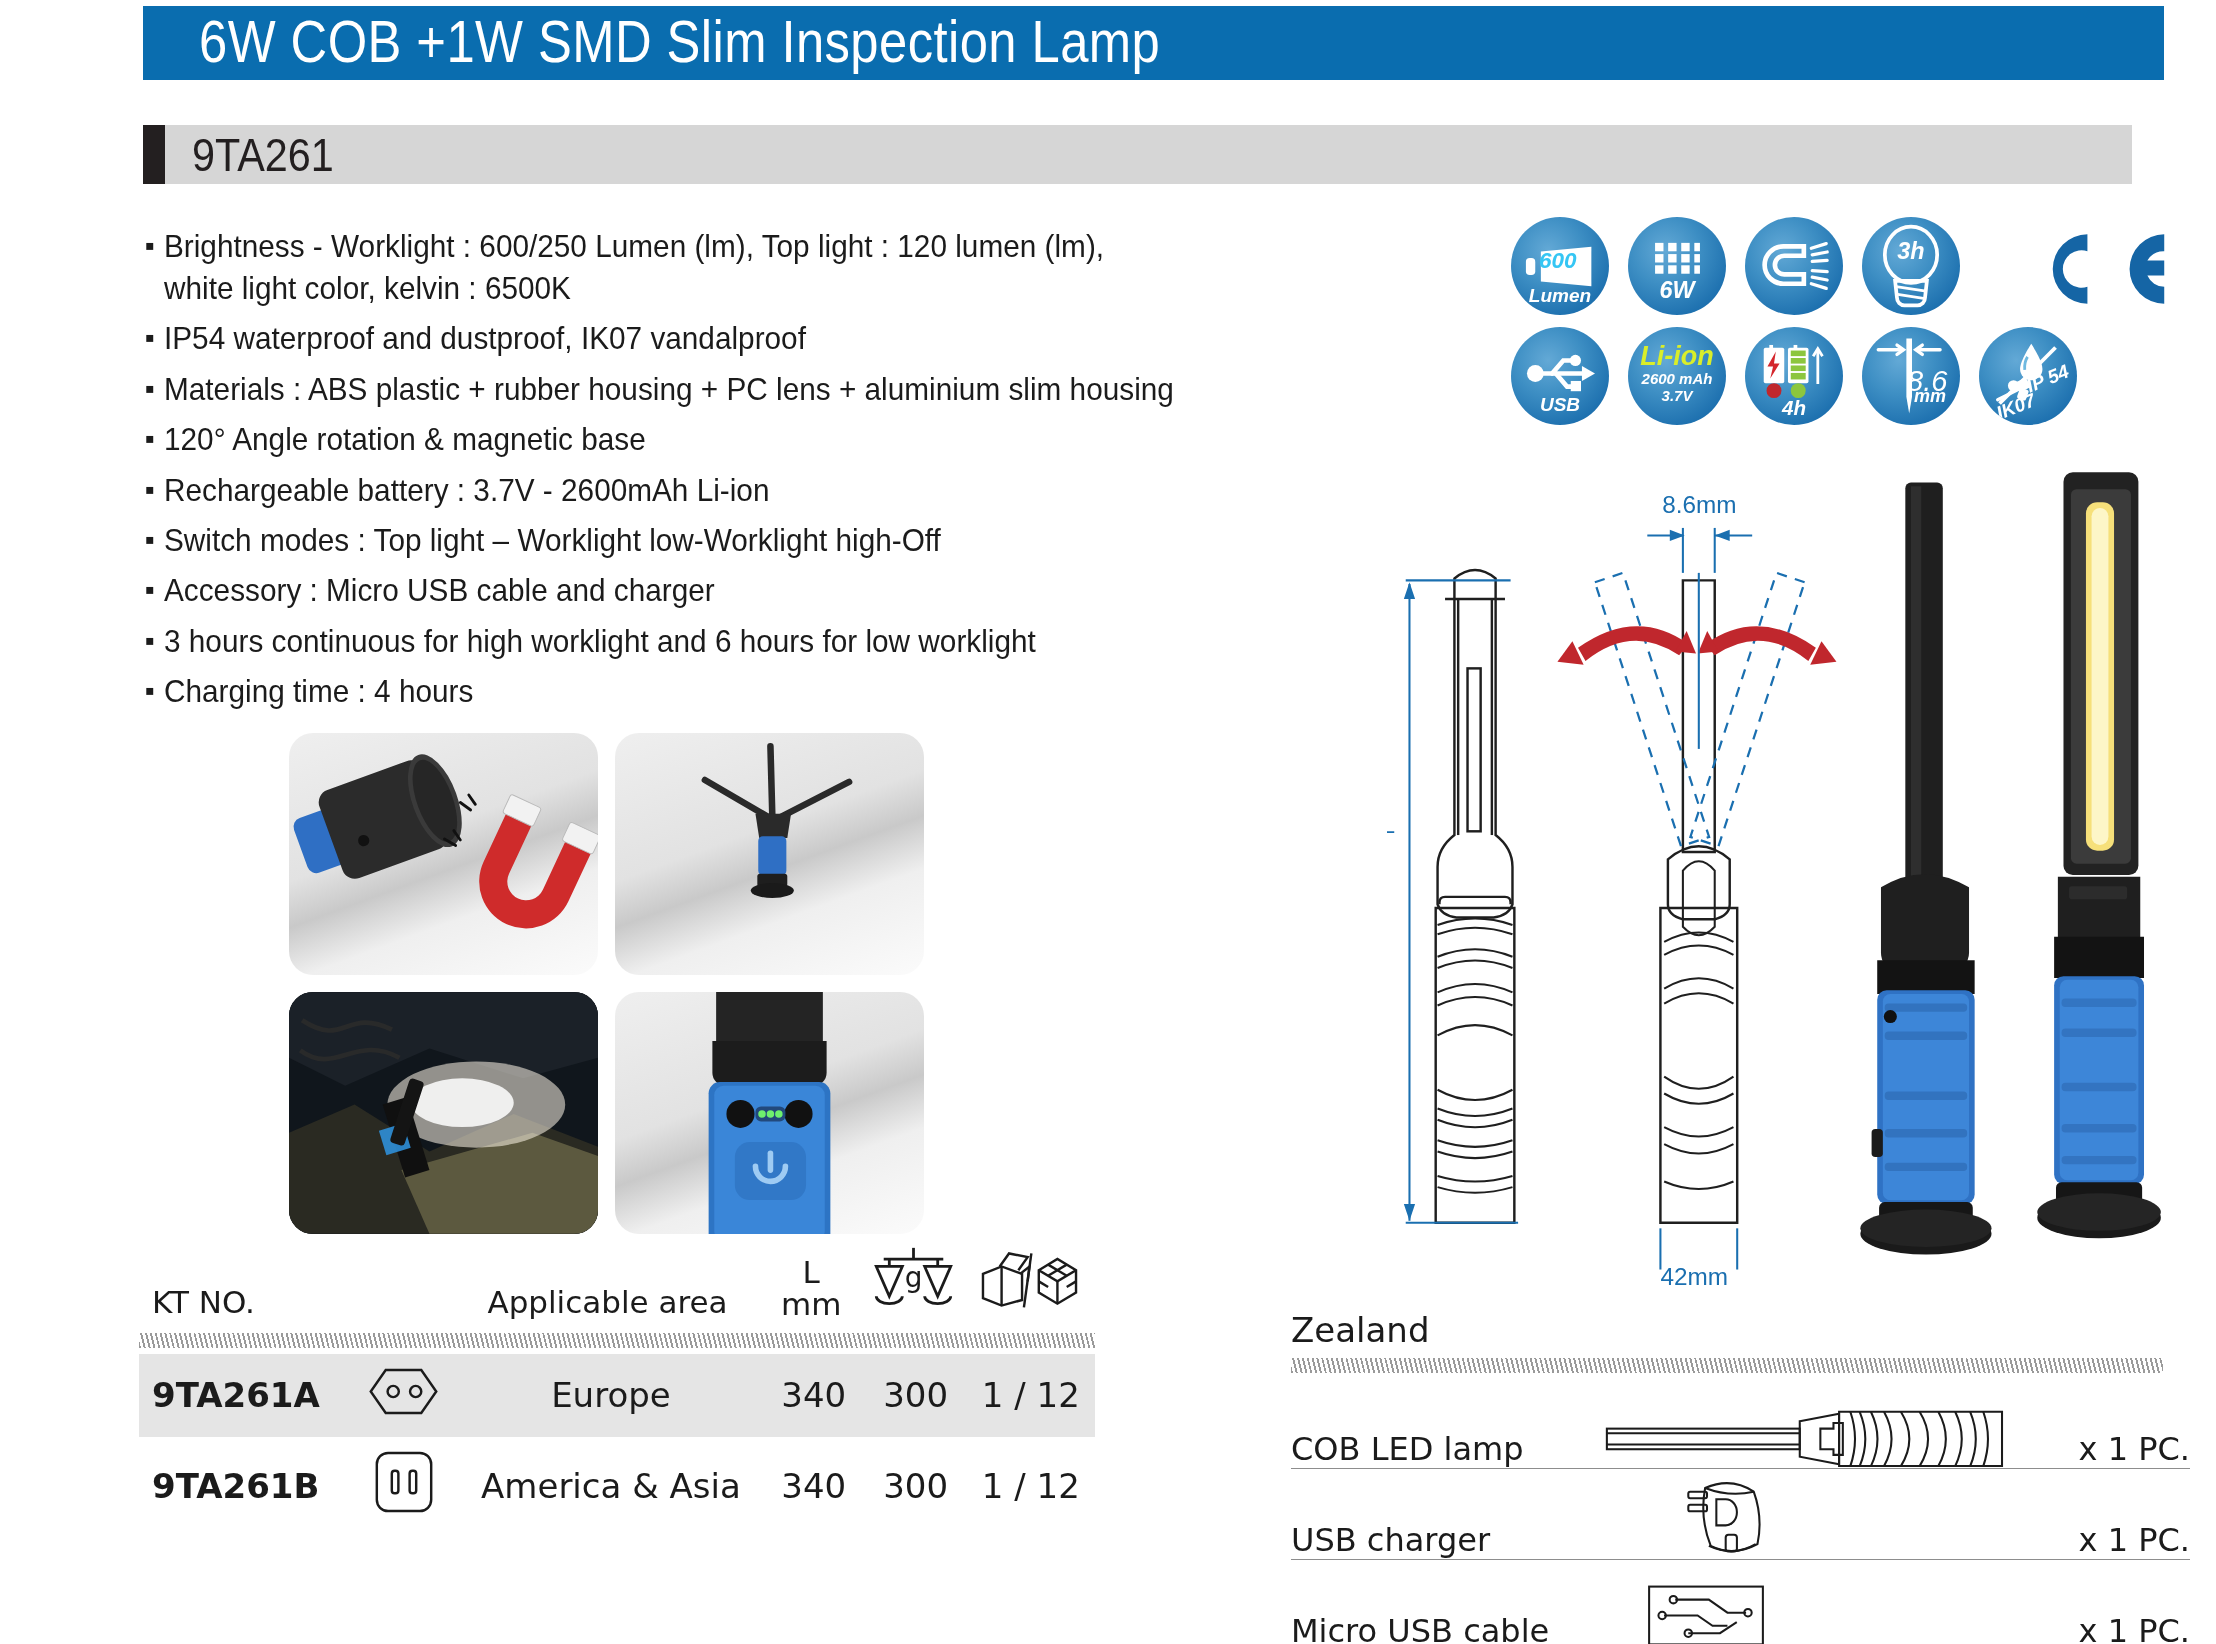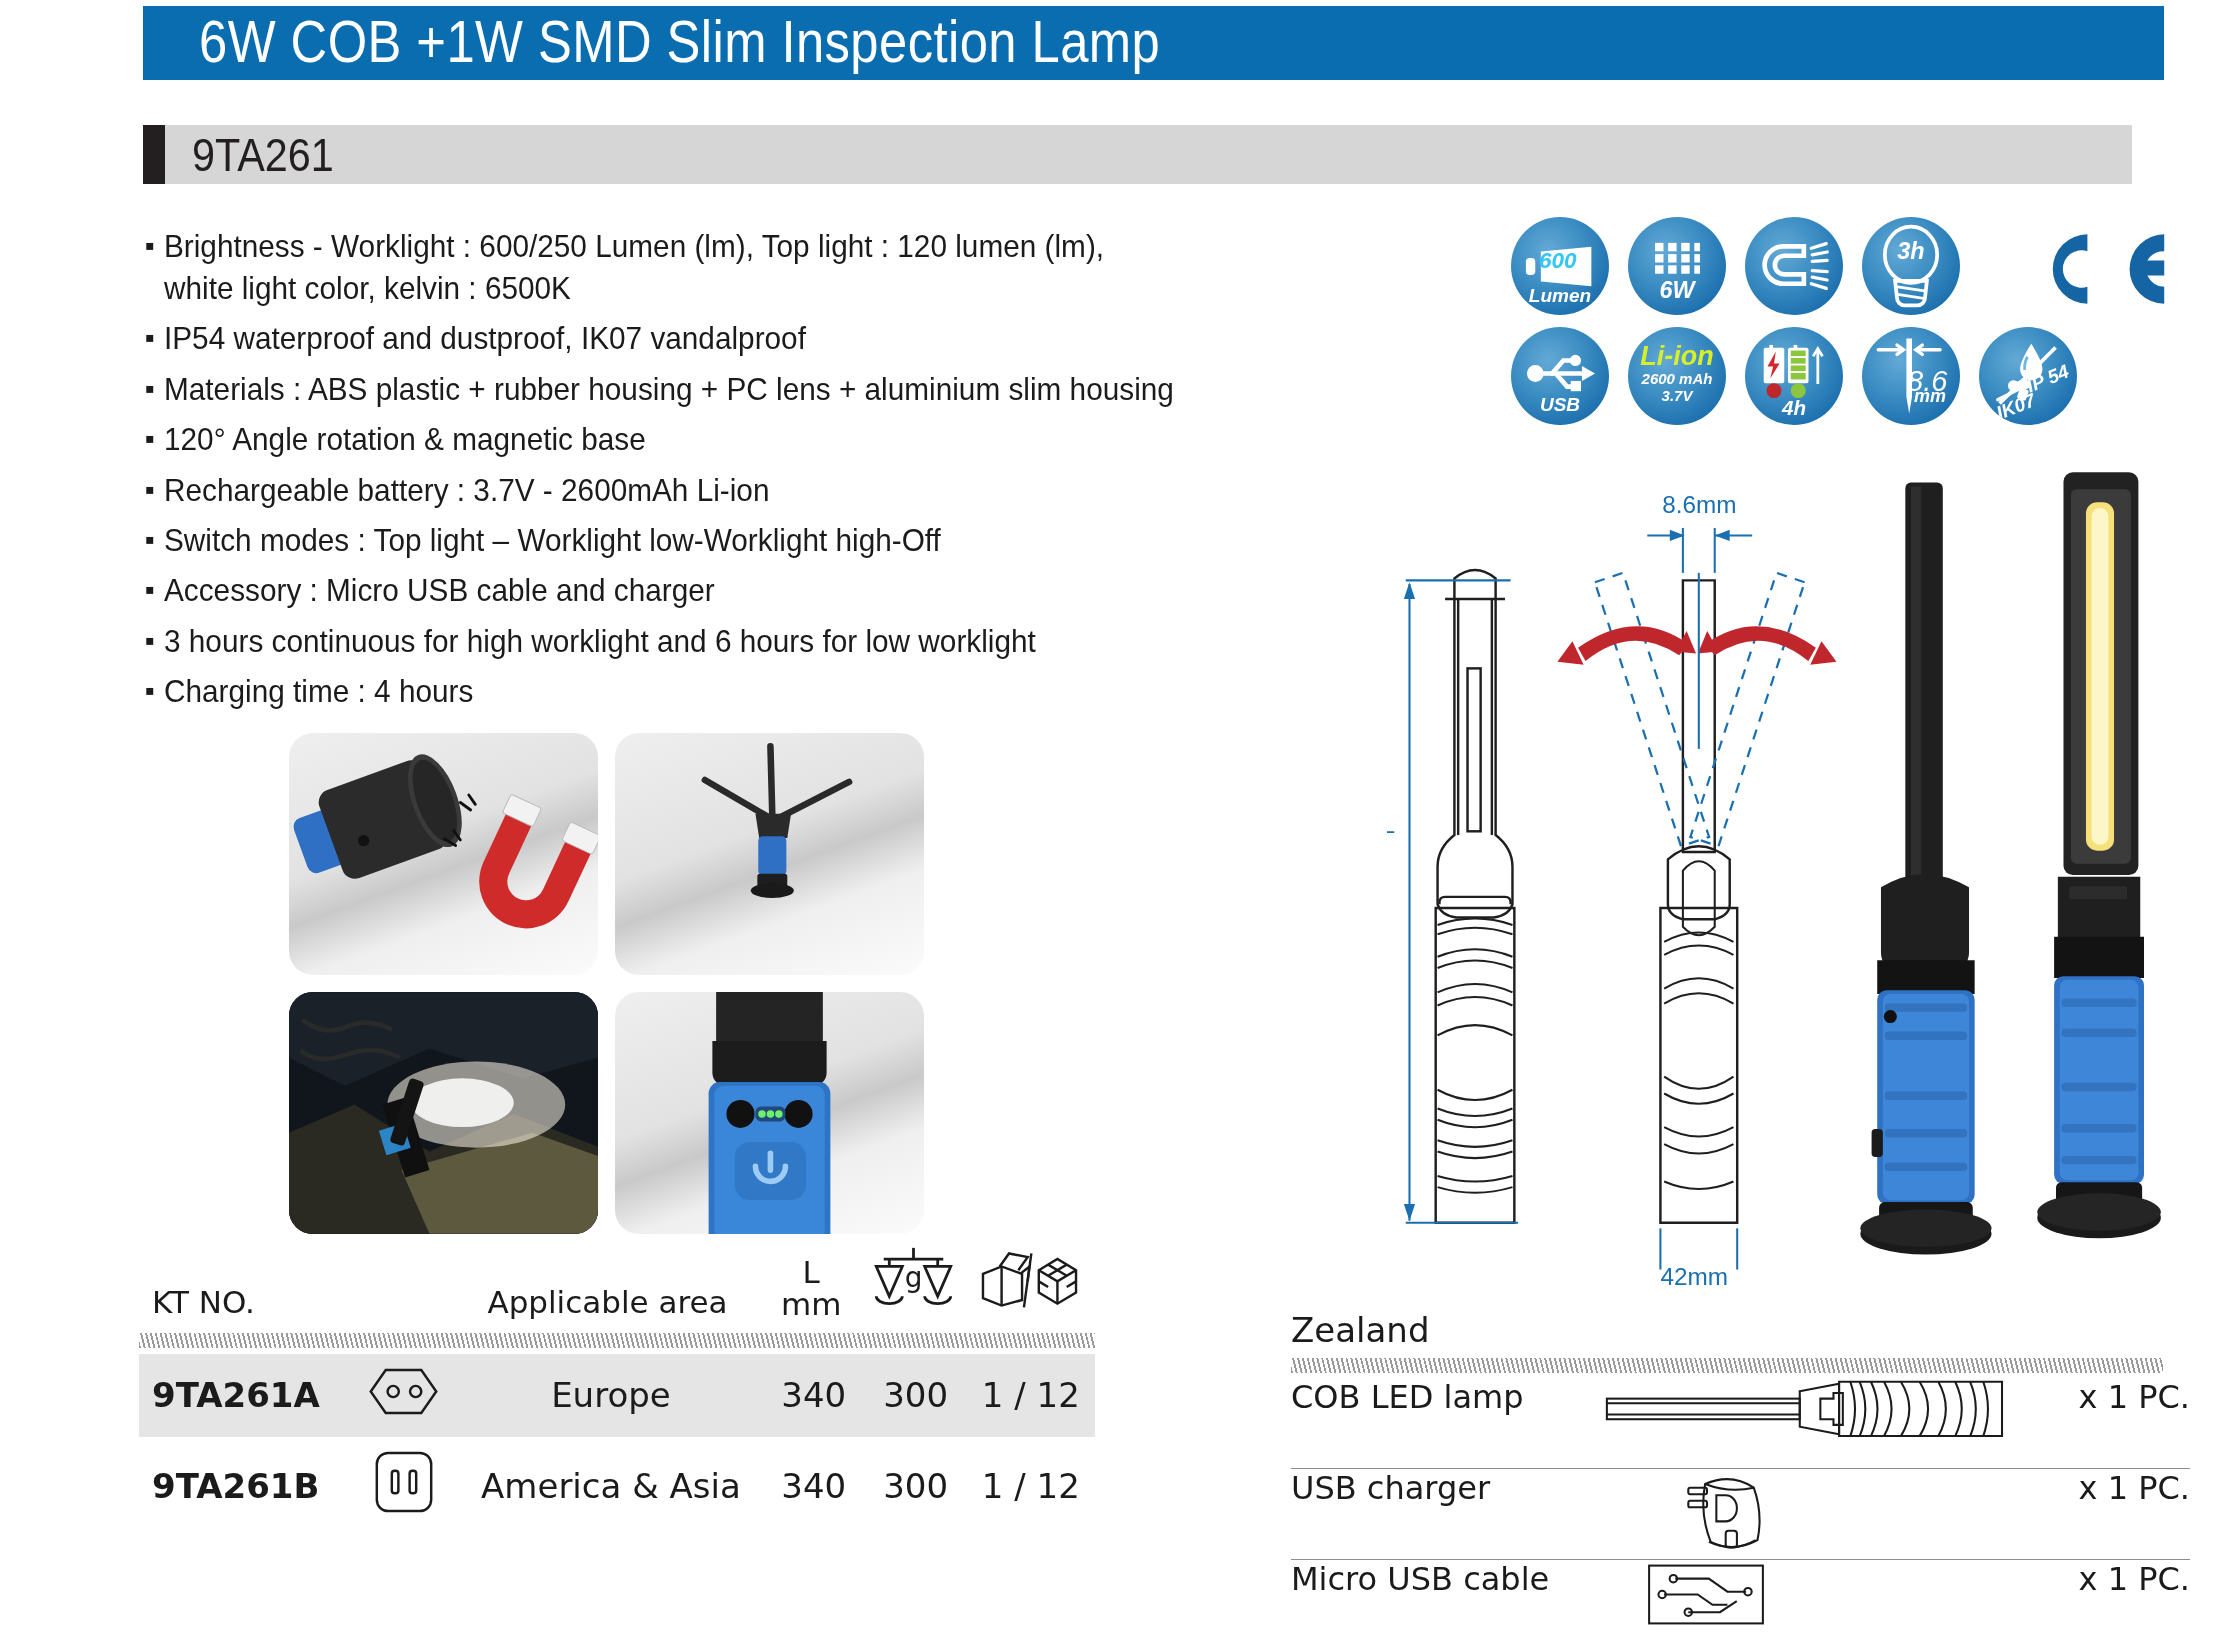--- a/index.html
+++ b/index.html
@@ -58,21 +58,21 @@
   .c-l{width:103px;}
   .c-g{width:103px;}
   .c-box{width:131px;}
   .hatch{height:15px;width:100%;margin:0 0 5.6px;
      background:repeating-linear-gradient(76deg,#9a9a9a 0 1.9px,#ffffff 1.9px 4.7px);}
 
   
   .contents{position:absolute;left:1291px;top:1310px;width:899px;
             font-family:"DejaVu Sans",sans-serif;}
   .ct-title{font-size:34px;color:#1b1b1b;margin-bottom:7.5px;}
-  .ct-row{display:flex;align-items:flex-start;height:90px;border-bottom:1.9px solid #8d8d8d;}
+  .ct-row{display:flex;align-items:flex-end;height:90px;border-bottom:1.9px solid #8d8d8d;}
   .ct-row:first-of-type{border-top:none;}
   .ct-name{width:300px;font-size:32px;}
   .ct-pic{flex:1 1 auto;display:flex;align-items:center;justify-content:center;}
   .ct-qty{width:159px;text-align:right;font-size:32px;}
 
   
   .drawing{position:absolute;left:1387px;top:468px;width:824px;height:824px;}
   .dimtxt{fill:#1a6fb0;font-size:26px;font-family:"Liberation Sans",sans-serif;}
 
   

